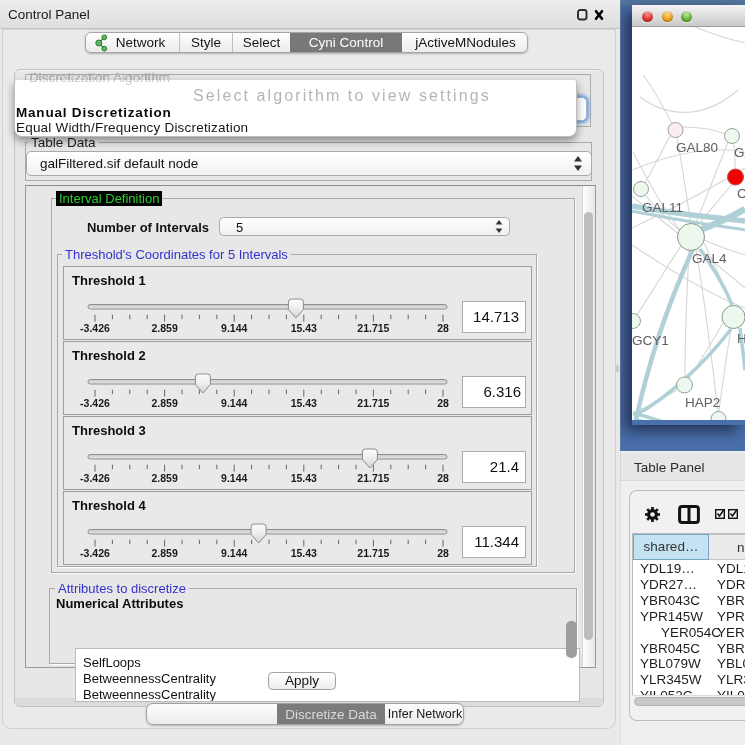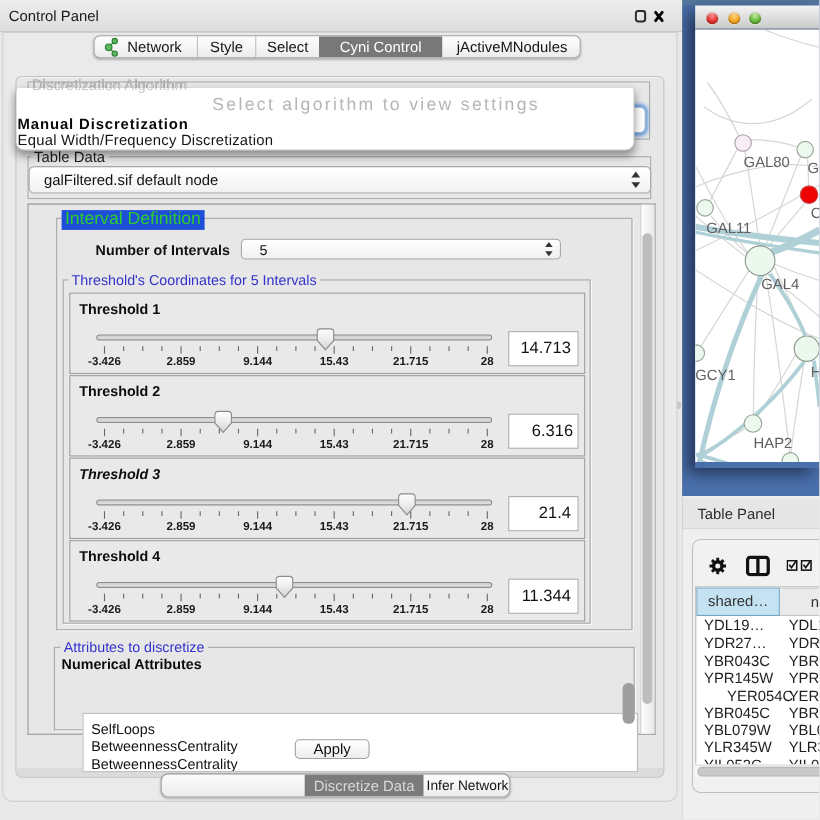--- a/index.html
+++ b/index.html
@@ -57,21 +57,21 @@
 </svg>
 
 
 <div class="abs" style="left:25px;top:185px;width:571px;height:483px;background:#E7E7E7;border:1px solid #9A9A9A;border-top-color:#8A8A8A;"></div>
 
 <div class="abs" style="left:582px;top:186px;width:13px;height:481px;background:linear-gradient(to right,#FFFFFF,#E6E6E6);border-left:1px solid #D5D5D5;"></div>
 <div class="abs" style="left:583.5px;top:212px;width:9px;height:428px;background:#BDBDBD;border-radius:4.5px;"></div>
 
 
 <div class="abs" style="left:51px;top:198px;width:524px;height:375px;border:1px solid #A9A9A9;box-shadow:1px 1px 0 rgba(255,255,255,0.85);"></div>
-<div class="abs" style="left:56px;top:191px;font-size:16px;color:#2ECC2E;background:#1d4ed8;padding:0 3px;">Interval Definition</div>
+<div class="abs" style="left:56px;top:191px;font-size:13px;color:#2ECC2E;background:#000000;padding:0 3px;">Interval Definition</div>
 <div class="abs" style="left:85px;top:220px;width:124px;font-size:13px;font-weight:bold;color:#111;text-align:right;">Number of Intervals</div>
 <div class="abs" style="left:219px;top:217px;width:291px;height:19px;background:linear-gradient(#FFFFFF,#F0F0F0);border:1px solid #A9A9A9;border-radius:4.5px;"></div>
 <div class="abs" style="left:236px;top:220px;font-size:13px;color:#111;">5</div>
 <svg class="abs" style="left:494px;top:219px;" width="10" height="15" viewBox="0 0 10 15">
   <path d="M5 1 L8.4 5.6 H1.6 Z" fill="#333"></path>
     <path d="M5 14 L8.4 9.4 H1.6 Z" fill="#333"></path>
 </svg>
 
 
 <div class="abs" style="left:57px;top:254px;width:480px;height:313px;border:1px solid #A9A9A9;box-shadow:1px 1px 0 rgba(255,255,255,0.85);"></div>
@@ -157,21 +157,21 @@
     <text x="32.0" y="40" font-size="10.5" font-weight="bold" fill="#1a1a1a" text-anchor="middle" font-family="Liberation Sans, sans-serif">-3.426</text>
     <text x="101.6" y="40" font-size="10.5" font-weight="bold" fill="#1a1a1a" text-anchor="middle" font-family="Liberation Sans, sans-serif">2.859</text>
     <text x="171.2" y="40" font-size="10.5" font-weight="bold" fill="#1a1a1a" text-anchor="middle" font-family="Liberation Sans, sans-serif">9.144</text>
     <text x="240.8" y="40" font-size="10.5" font-weight="bold" fill="#1a1a1a" text-anchor="middle" font-family="Liberation Sans, sans-serif">15.43</text>
     <text x="310.4" y="40" font-size="10.5" font-weight="bold" fill="#1a1a1a" text-anchor="middle" font-family="Liberation Sans, sans-serif">21.715</text>
     <text x="380.0" y="40" font-size="10.5" font-weight="bold" fill="#1a1a1a" text-anchor="middle" font-family="Liberation Sans, sans-serif">28</text>
     <g transform="translate(139.9,7)">
       <path d="M-7.5 3 A3 3 0 0 1 -4.5 0 H4.5 A3 3 0 0 1 7.5 3 V10.5 L0 19 L-7.5 10.5 Z" fill="url(#thg)" stroke="#8B8B8B" stroke-width="1"></path>
     </g>
   </svg><div class="abs" style="left:462px;top:376px;width:64px;height:32px;background:#FFFFFF;border:1px solid #ABABAB;font-size:15px;color:#111;text-align:right;line-height:30px;padding-right:4px;">6.316</div>
-<div class="abs" style="left:63px;top:416px;width:469px;height:74px;border:1px solid #9E9E9E;background:#E9E9E9;"></div><div class="abs" style="left:72px;top:423px;font-size:13px;font-weight:bold;color:#0c0c0c;font-style:italic;">Threshold 3</div><svg class="abs" style="left:63px;top:442px;" width="469" height="48" viewBox="0 0 469 48">
+<div class="abs" style="left:63px;top:416px;width:469px;height:74px;border:1px solid #9E9E9E;background:#E9E9E9;"></div><div class="abs" style="left:72px;top:423px;font-size:13px;font-weight:bold;color:#0c0c0c;">Threshold 3</div><svg class="abs" style="left:63px;top:442px;" width="469" height="48" viewBox="0 0 469 48">
     <defs>
       <linearGradient id="tg416" x1="0" y1="0" x2="0" y2="1">
         <stop offset="0" stop-color="#C9C9C9"></stop>
         <stop offset="1" stop-color="#E6E6E6"></stop>
       </linearGradient>
     </defs>
     <rect x="25" y="12.5" width="359" height="4.5" rx="2.25" fill="url(#tg416)" stroke="#8E8E8E" stroke-width="1"></rect>
     <line x1="32.0" y1="22.7" x2="32.0" y2="29.7" stroke="#666666" stroke-width="1"></line>
     <line x1="49.4" y1="22.7" x2="49.4" y2="27.2" stroke="#666666" stroke-width="1"></line>
     <line x1="66.8" y1="22.7" x2="66.8" y2="27.2" stroke="#666666" stroke-width="1"></line>

